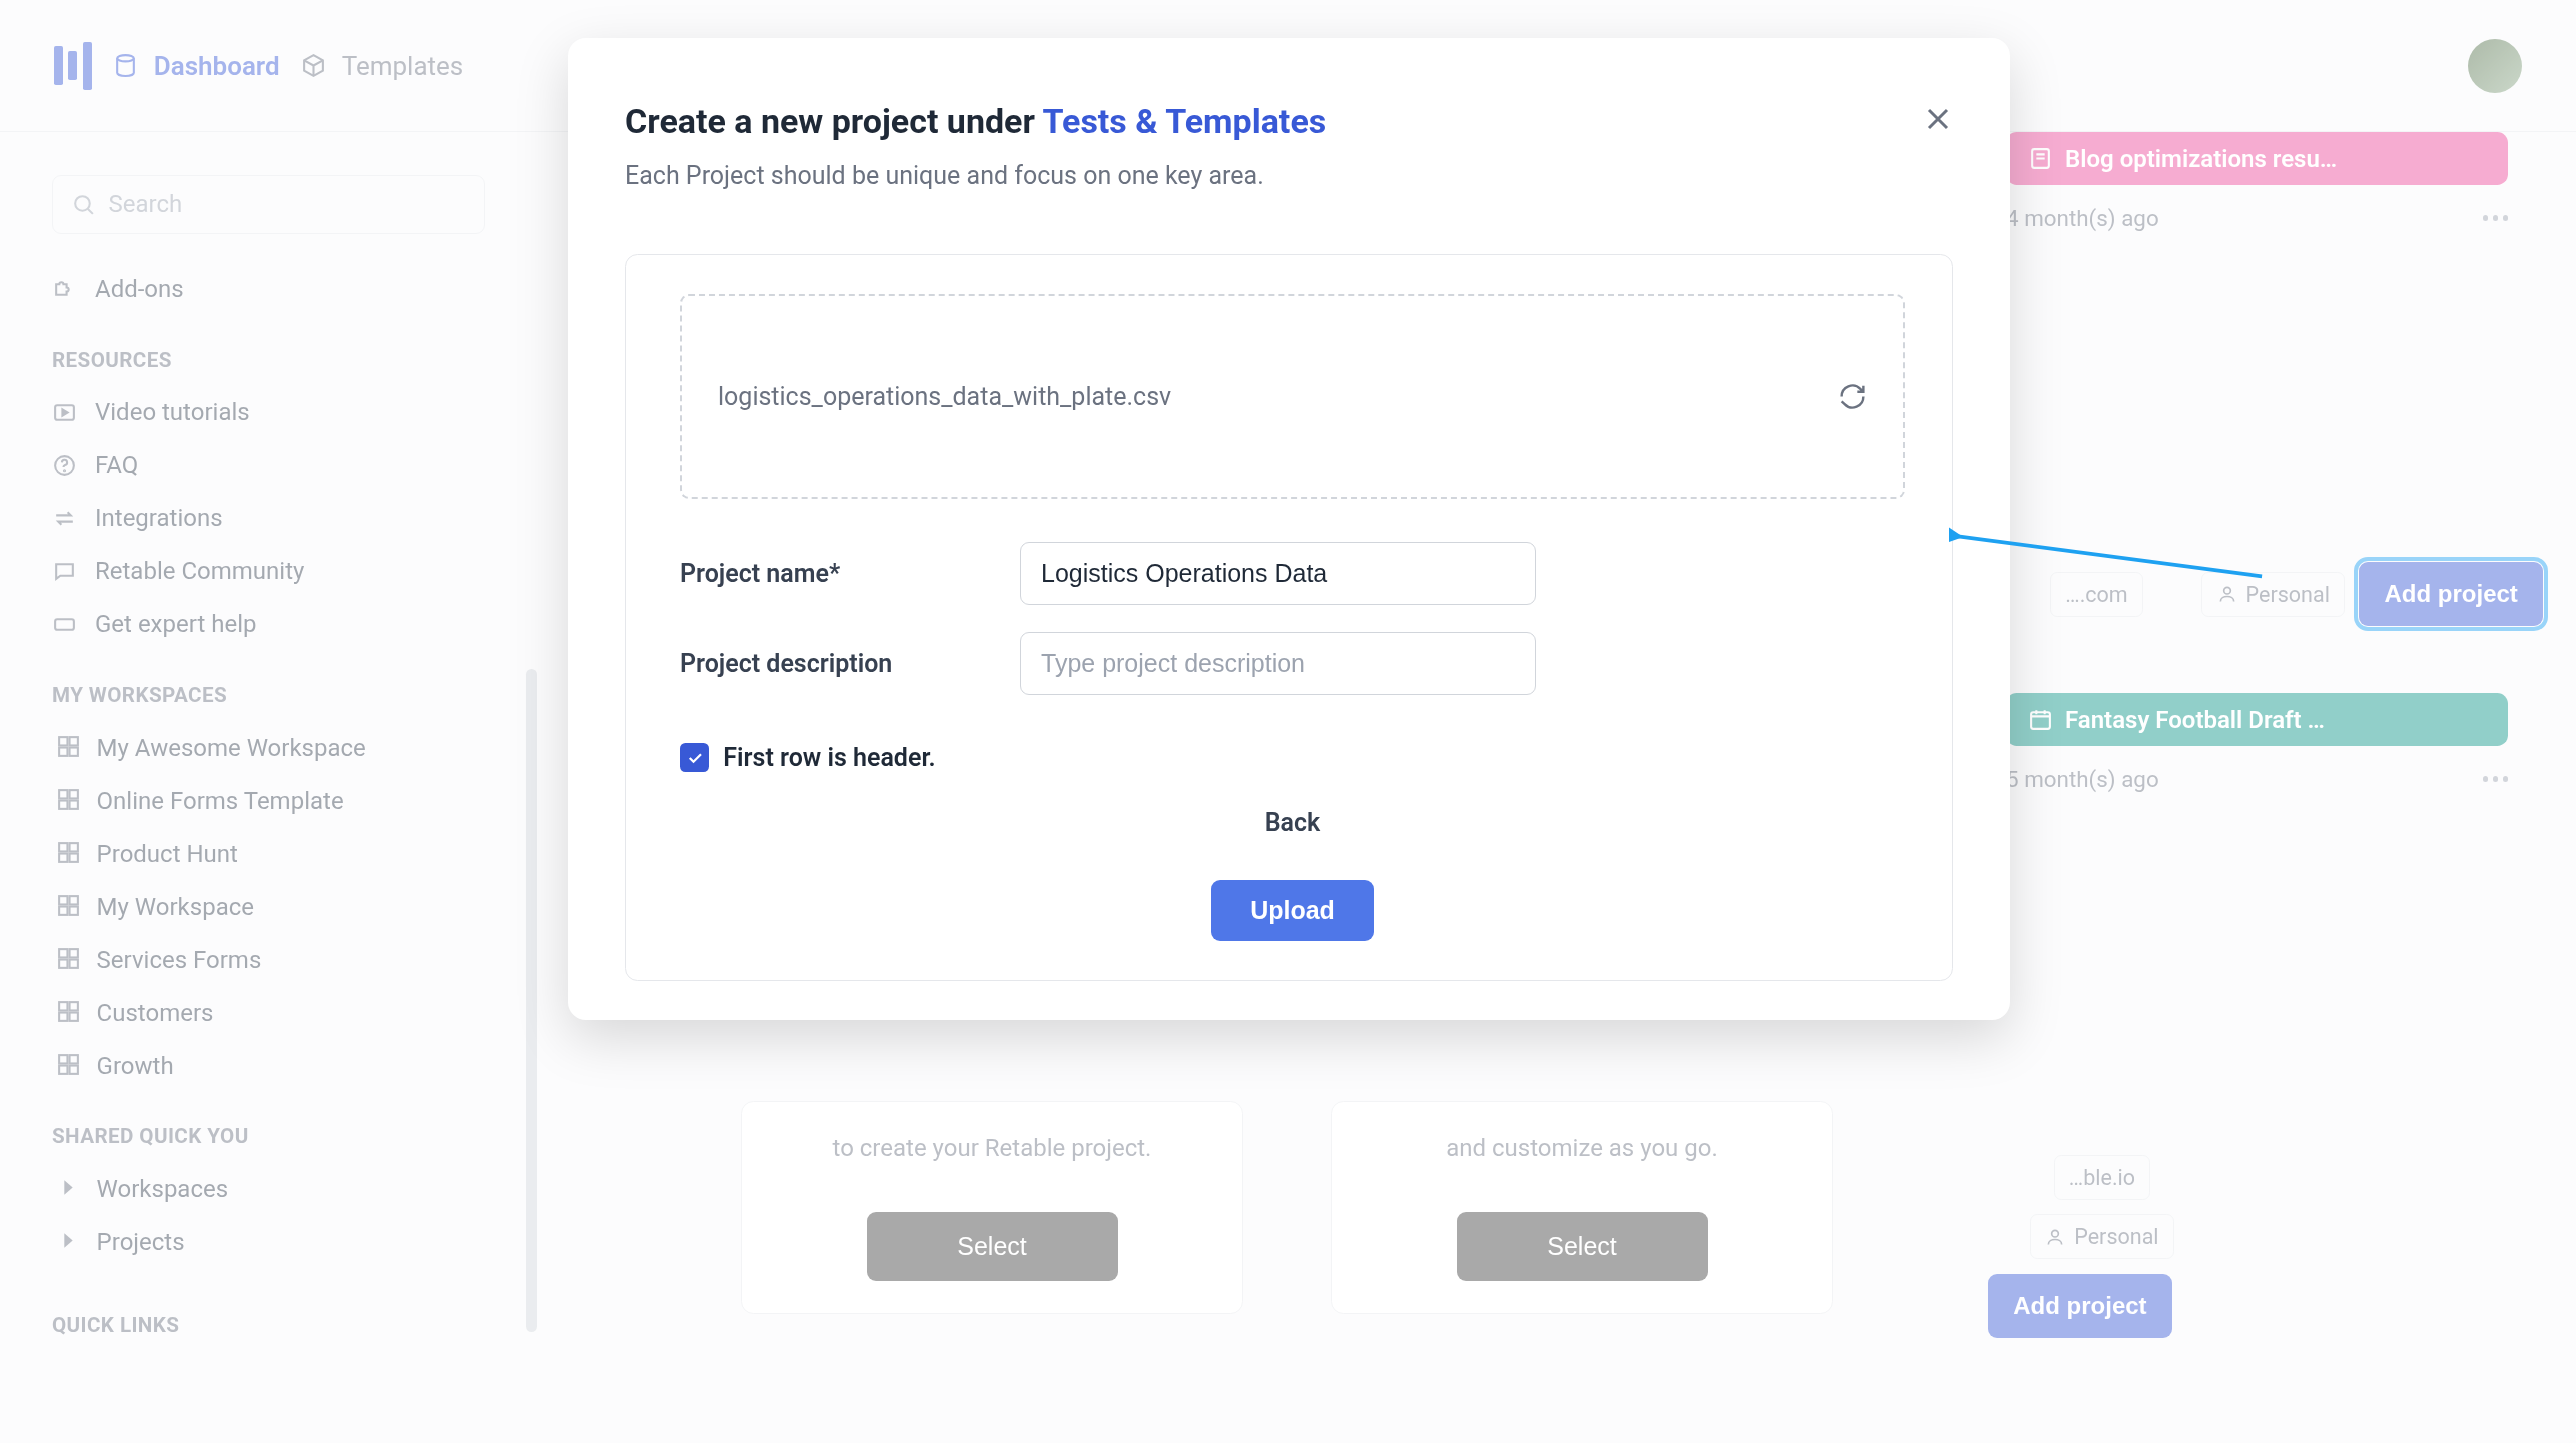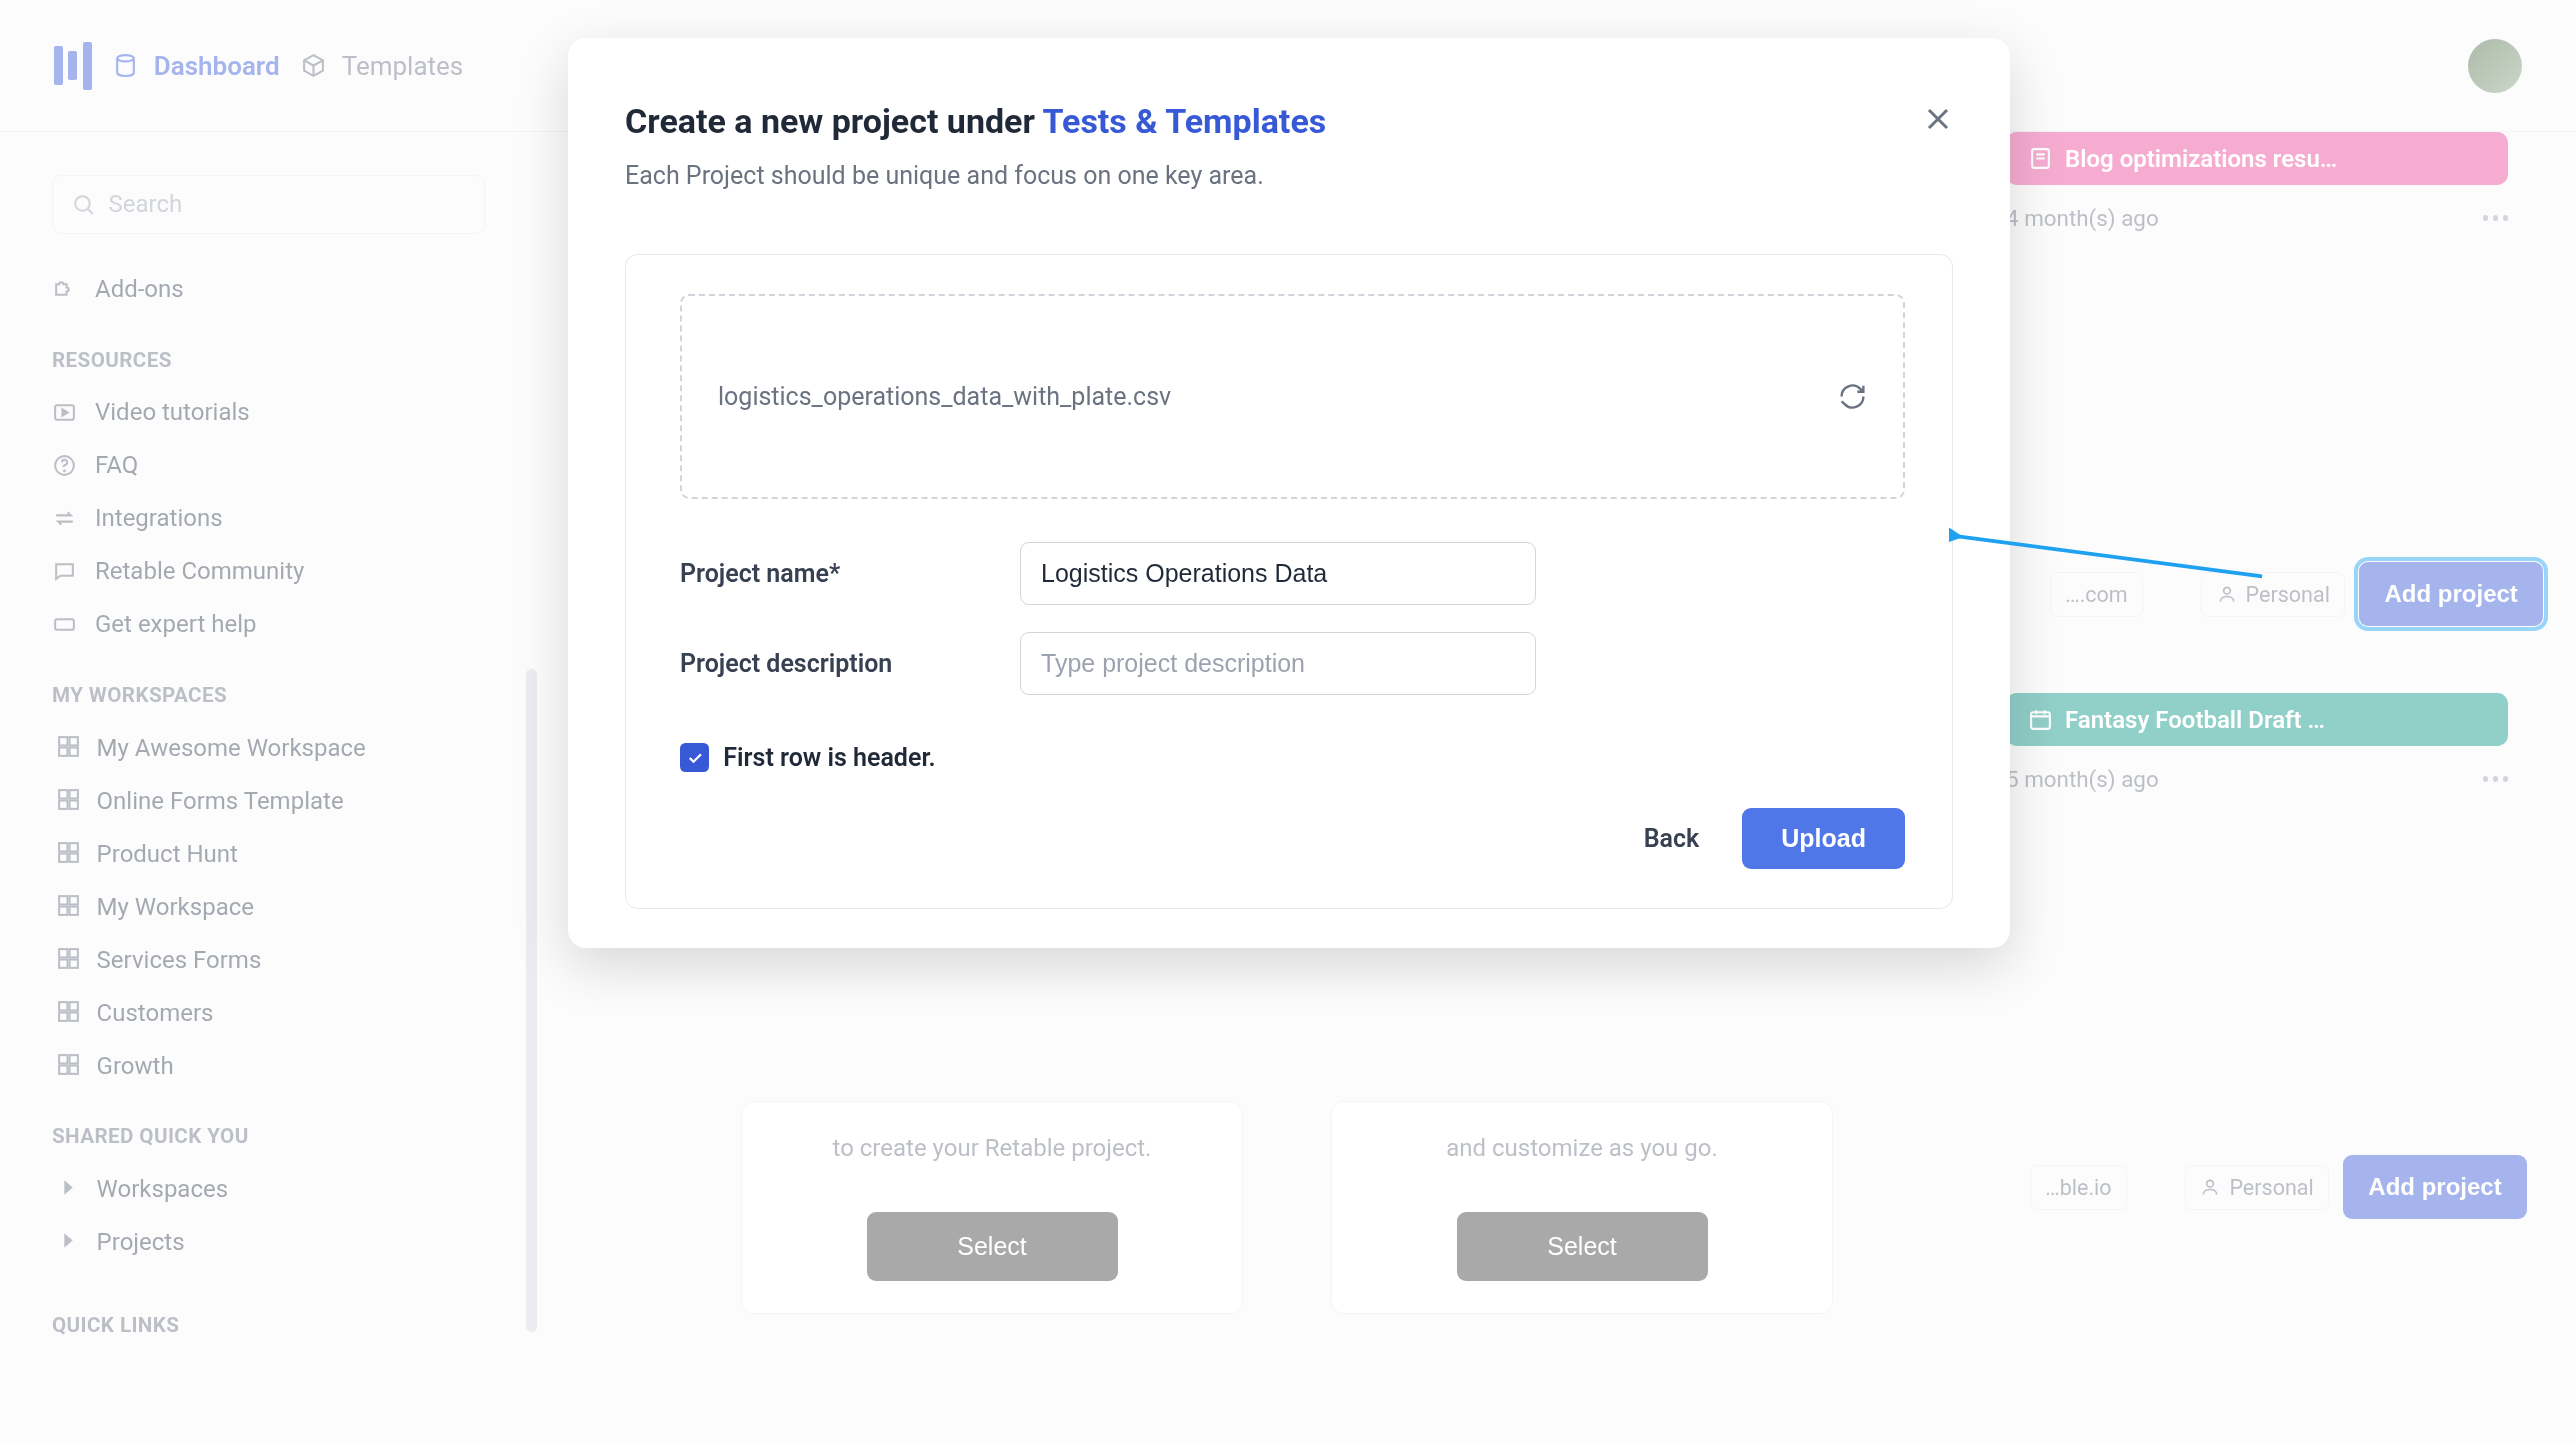--- a/index.html
+++ b/index.html
@@ -47,21 +47,21 @@
 .import-box { margin-top: 64px; border: 0.9px solid #e5e7eb; border-radius: 12.5px; padding: 39px 47px 39px 54px; }
 .import-label { font-size: 27px; font-weight: 600; color: #374151; margin-bottom: 41px; }
 .dropzone { border: 2.7px dashed #d1d5db; border-radius: 9px; padding: 86px 36px; display: flex; align-items: center; justify-content: space-between; font-size: 25px; color: #6b7280; }
 .refresh-icon { width: 29px; height: 29px; color: #6b7280; cursor: pointer; }
 .form-row { display: flex; align-items: center; margin-top: 43px; }
 .form-label { width: 340px; font-size: 25px; font-weight: 600; color: #374151; }
 .form-input { width: 516px; border: 0.9px solid #d1d5db; border-radius: 9px; padding: 16px 20px; font-size: 25px; color: #1f2937; }
 .form-input::placeholder { color: #9ca3af; }
 .checkbox-row { display: flex; align-items: center; gap: 14.3px; margin-top: 48px; font-size: 25px; font-weight: 600; }
 .cb { width: 29px; height: 29px; background: #3859d6; border-radius: 5.4px; display: flex; align-items: center; justify-content: center; }
-.modal-actions { display: flex; justify-content: flex-end; gap: 43px; align-items: center; margin-top: 36px; }
+.modal-actions { display: flex; justify-content: flex-end; gap: 43px; align-items: center; margin-top: 36px; flex-direction: column; }
 .back-link { font-size: 25px; font-weight: 600; color: #374151; cursor: pointer; }
 .upload-btn { background: #4f77e8; color: #fff; font-size: 25px; font-weight: 600; border: none; border-radius: 9px; padding: 16px 39px; cursor: pointer; }
 
 
 .arrow-svg { position: absolute; left: 1949px; top: 527px; width: 322px; height: 63px; pointer-events: none; }
 </style>
 </head>
 <body>
 
 <div class="header">
@@ -265,21 +265,21 @@
     <div style="display:flex;justify-content:space-between;align-items:center;margin-top:20px;">
       <span style="font-size:22.4px;color:#6b7280">5 month(s) ago</span>
       <div class="dots">
           <span></span>
           <span></span>
           <span></span>
         </div>
     </div>
   </div>
 
-  <div style="position:absolute; left:1449px; top:1023px; display:flex; gap:14.3px; align-items:center;">
+  <div style="position:absolute; left:1449px; top:1023px; display:flex; gap:14.3px; align-items:center;flex-direction:column;">
     <span class="tag">
         <span>…ble.io</span>
       </span>
     <span class="tag">
       <svg width="20" height="20" viewBox="0 0 24 24" fill="none" stroke="#6b7280" stroke-width="2">
           <circle cx="12" cy="8" r="4"></circle>
           <path d="M4 21c0-4 4-6 8-6s8 2 8 6"></path>
         </svg>
       <span>Personal</span>
     </span>

